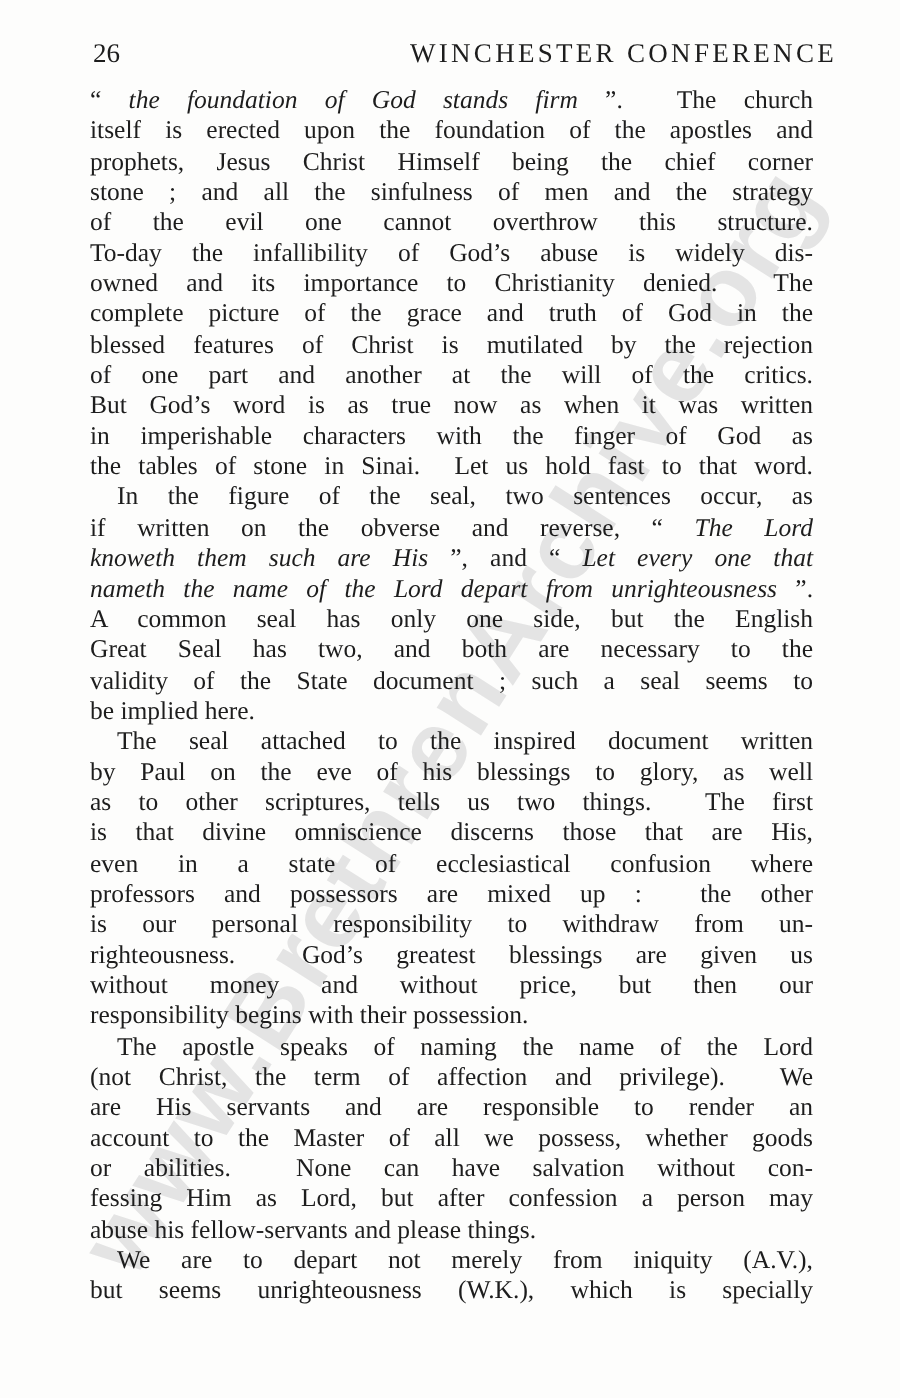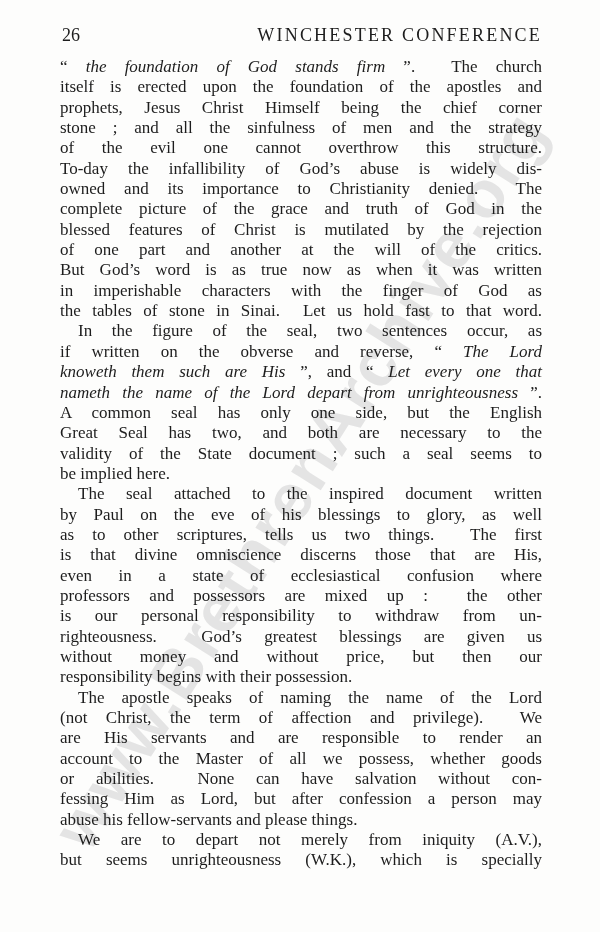--- a/index.html
+++ b/index.html
@@ -18,21 +18,21 @@
     font-family:"Liberation Sans", sans-serif;
     font-weight:700;
     font-size:66px;
     letter-spacing:2px;
     white-space:nowrap;
     z-index:1;
     pointer-events:none;
   }
   .header {
     position:absolute;
-    left:60px; right:58px; top:25px;
+    left:60px; right:42px; top:25px;
     height:22px;
     z-index:2;
   }
   .pagenum {
     position:absolute; left:2px; top:0;
     font-size:18px;
   }
   .title {
     position:absolute; left:0; right:0; top:0;
     text-align:right;

